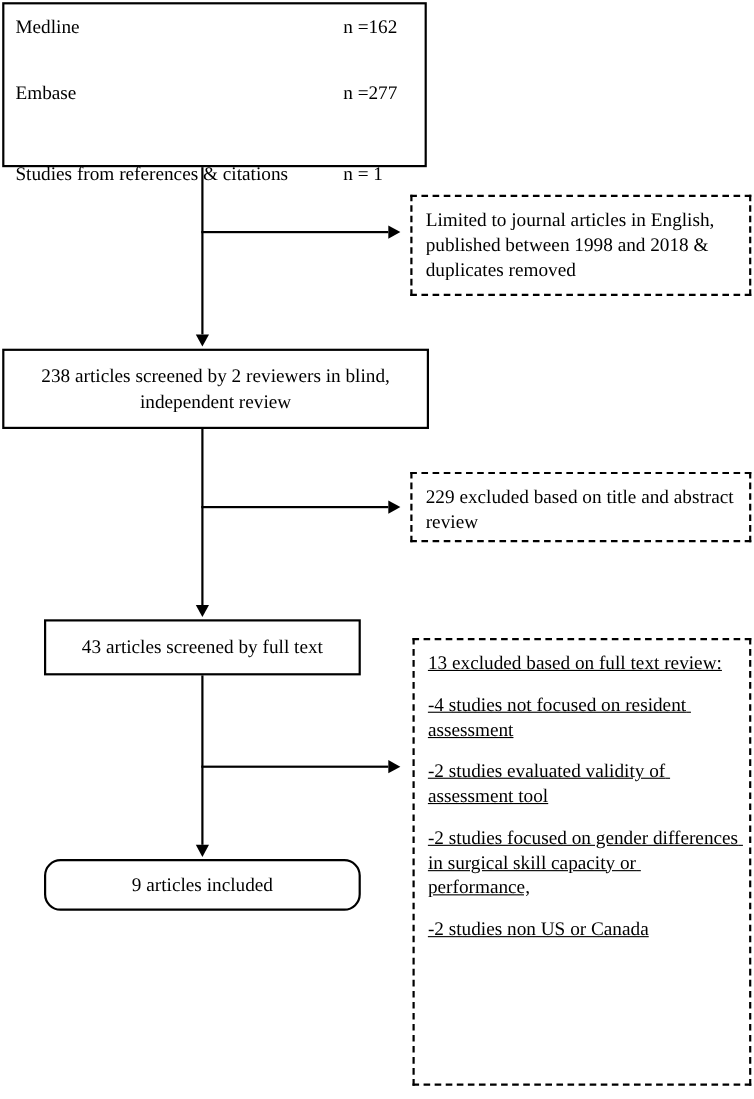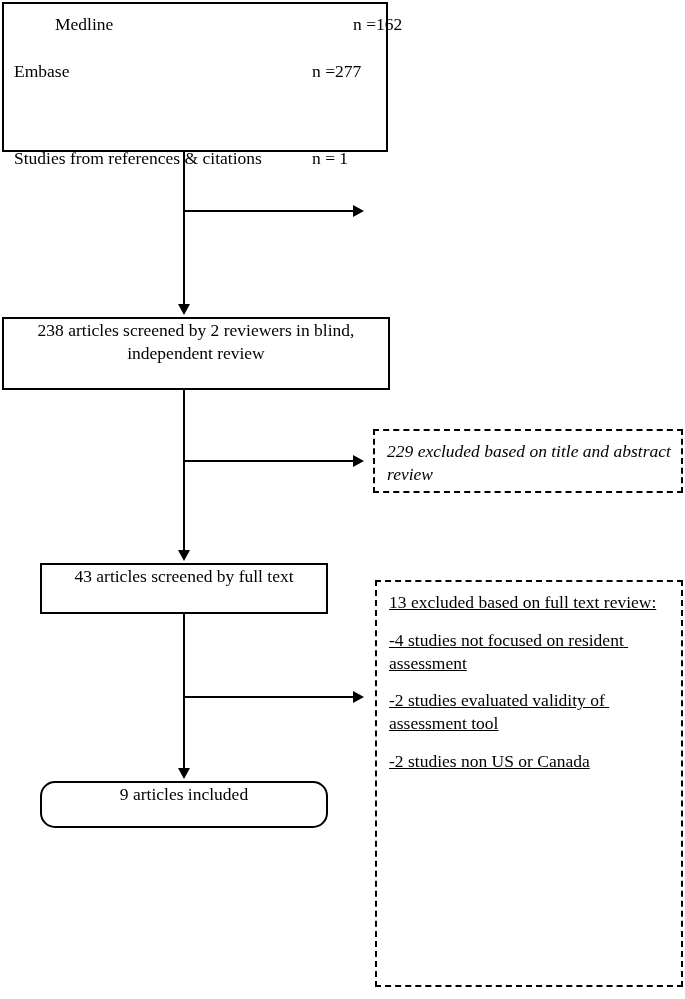--- a/index.html
+++ b/index.html
@@ -54,20 +54,21 @@
   .src-count {
     position: absolute;
     left: 308px;
     font-size: 17.5px;
     white-space: nowrap;
   }
 
   
   .centered {
     display: flex;
+    align-items: center;
     justify-content: center;
     text-align: center;
     height: 100%;
     width: 100%;
     box-sizing: border-box;
     padding: 0 6px;
   }
 
   
   .para {
@@ -108,70 +109,74 @@
     border-bottom: 6px solid transparent;
     border-left: 11px solid #000000;
   }
 </style>
 </head>
 <body>
 
 <div id="canvas">
 
   <div class="node solid" style="left:2px; top:2px; width:386px; height:150px;">
-    <div class="src-row" style="top:10px;margin-left:41px;">
+    <div class="src-row" style="top:10px;">
       <span class="src-label">Medline</span>
       <span class="src-count">n =162</span>
     </div>
-    <div class="src-row" style="top:57px;">
+    <div class="src-row" style="top:70px;">
       <span class="src-label">Embase</span>
       <span class="src-count">n =277</span>
     </div>
     <div class="src-row" style="top:105px;margin-top:39px;">
       <span class="src-label">Studies from references &amp; citations</span>
       <span class="src-count">n = 1</span>
     </div>
   </div>
 
   <div class="line vline" style="left:183px; top:152px; height:152px;"></div>
   <div class="arrow-down" style="left:178px; top:304px;"></div>
   <div class="line hline" style="left:183px; top:210px; width:170px;"></div>
   <div class="arrow-right" style="left:353px; top:205px;"></div>
 
+  <div class="node dashed para" style="left:373px; top:177px; width:310px; height:92px;">
+    <p class="box-text">Limited to journal articles in English, published between 1998 and 2018 &amp; duplicates removed</p>
+  </div>
 
   <div class="node solid" style="left:2px; top:317px; width:388px; height:73px;">
     <div class="centered">
       <span class="box-text">238 articles screened by 2 reviewers in blind, independent review</span>
     </div>
   </div>
 
   <div class="line vline" style="left:183px; top:390px; height:160px;"></div>
   <div class="arrow-down" style="left:178px; top:550px;"></div>
   <div class="line hline" style="left:183px; top:460px; width:170px;"></div>
   <div class="arrow-right" style="left:353px; top:455px;"></div>
 
-  <div class="node dashed para" style="left:373px; top:429px; width:310px; height:64px;font-style:italic;">
+  <div class="node dashed para" style="left:373px; top:429px; width:310px; height:64px;">
     <p class="box-text">229 excluded based on title and abstract review</p>
   </div>
 
   <div class="node solid" style="left:40px; top:563px; width:288px; height:51px;">
     <div class="centered">
       <span class="box-text">43 articles screened by full text</span>
     </div>
   </div>
 
   <div class="line vline" style="left:183px; top:614px; height:154px;"></div>
   <div class="arrow-down" style="left:178px; top:768px;"></div>
   <div class="line hline" style="left:183px; top:696px; width:170px;"></div>
   <div class="arrow-right" style="left:353px; top:691px;"></div>
 
   <div class="node dashed para" style="left:375px; top:580px; width:308px; height:407px;text-decoration:underline;">
     <p class="box-text">13 excluded based on full text review:</p>
     <p class="box-text">-4 studies not focused on resident assessment</p>
     <p class="box-text">-2 studies evaluated validity of assessment tool</p>
+    <p class="box-text">-2 studies focused on gender differences in surgical skill capacity or performance,</p>
     <p class="box-text">-2 studies non US or Canada</p>
   </div>
 
   <div class="node solid" style="left:40px; top:781px; width:288px; height:47px;border-radius:15px;">
     <div class="centered">
       <span class="box-text">9 articles included</span>
     </div>
   </div>
 
 </div>

